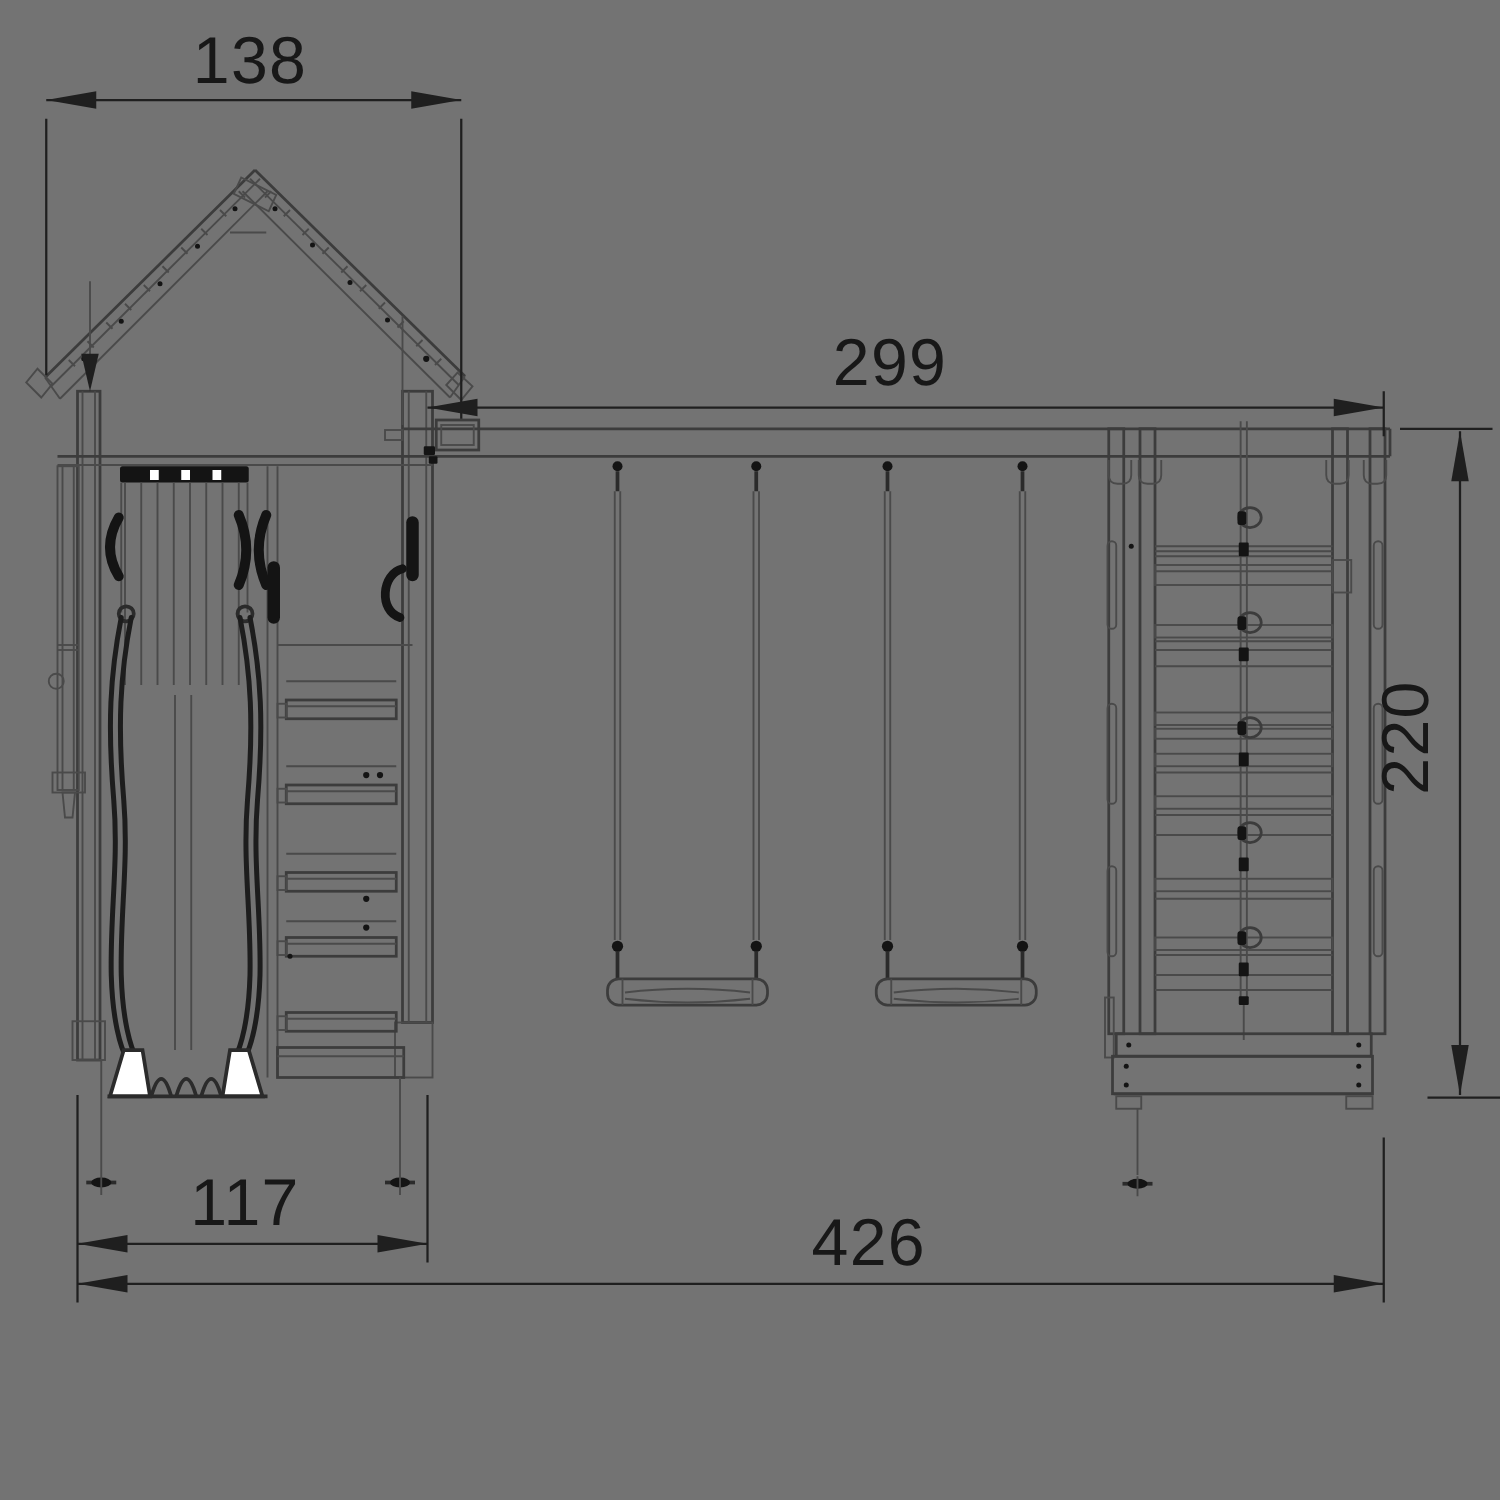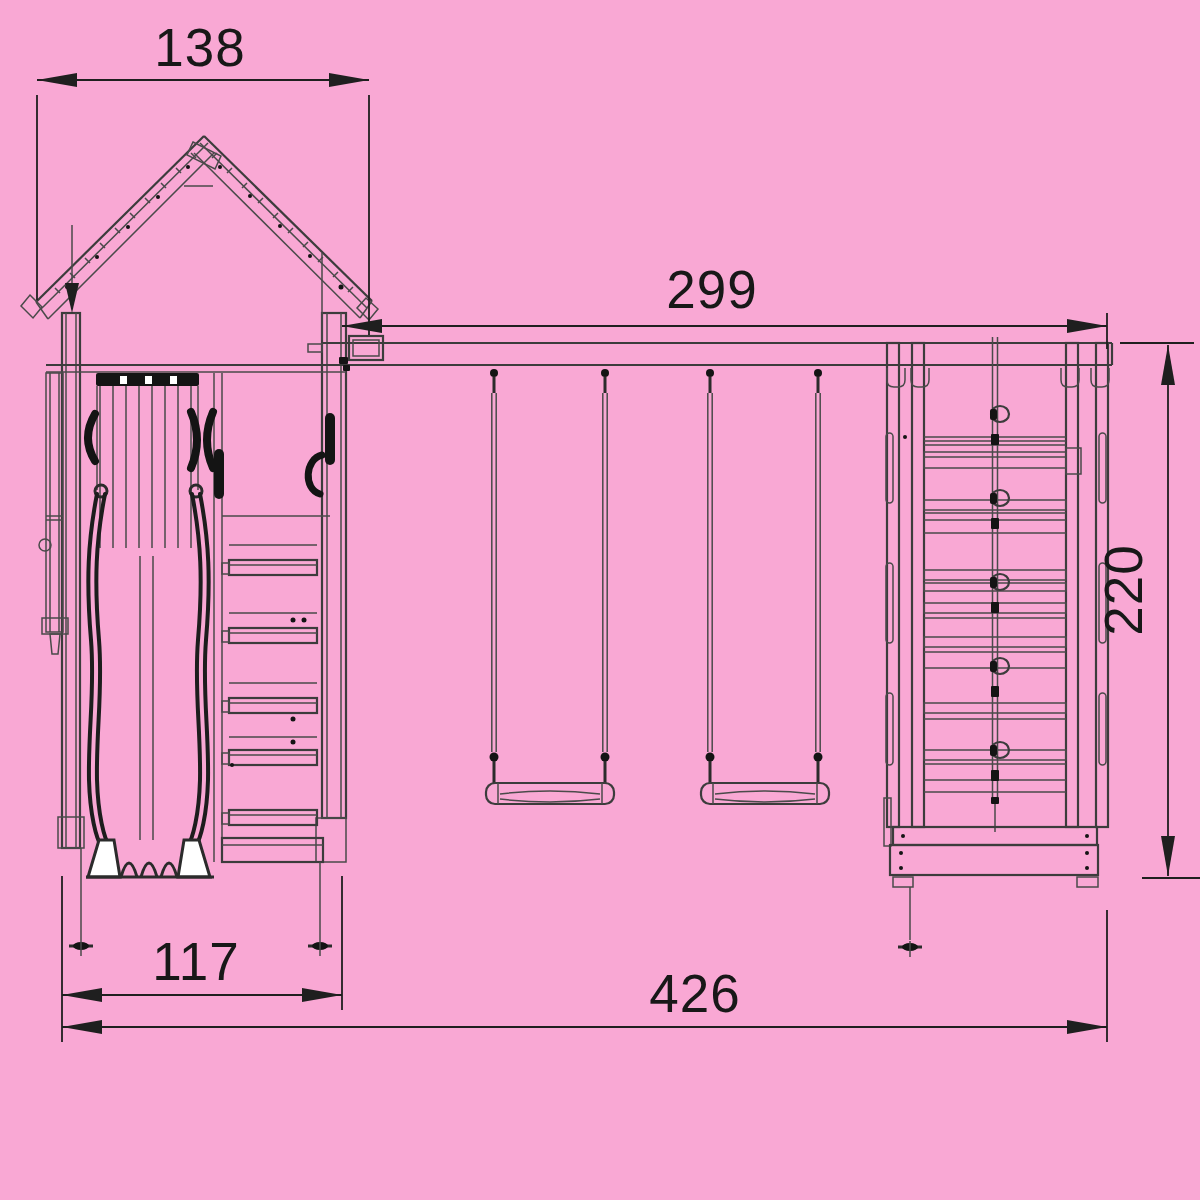--- a/index.html
+++ b/index.html
@@ -1,17 +1,17 @@
 <!DOCTYPE html>
 <html><head>
 <meta charset="utf-8">
 <style>
   html,body{margin:0;padding:0;background:#ffffff;}
   body{font-family:"Liberation Sans", sans-serif;}
-  .canvas{width:1200px;height:1200px;background:#f9a8d4;position:relative;overflow:hidden;}
+  .canvas{width:1200px;height:1200px;background:#737373;position:relative;overflow:hidden;}
   svg{display:block;}
   .ln{stroke:#4a4a4a;stroke-width:1.5;fill:none;}
   .ln2{stroke:#3c3c3c;stroke-width:2.2;fill:none;}
   .thk{stroke:#2b2b2b;stroke-width:3;fill:none;}
   .rail{stroke:#1d1d1d;stroke-width:4;fill:none;stroke-linecap:round;}
   .cleat{stroke:#141414;stroke-width:8;fill:none;stroke-linecap:round;}
   .dk{fill:#141414;stroke:none;}
   .wfill{fill:#ffffff;}
   .dim{stroke:#1f1f1f;stroke-width:1.8;fill:none;}
   .dimfill{fill:#1f1f1f;stroke:none;}

